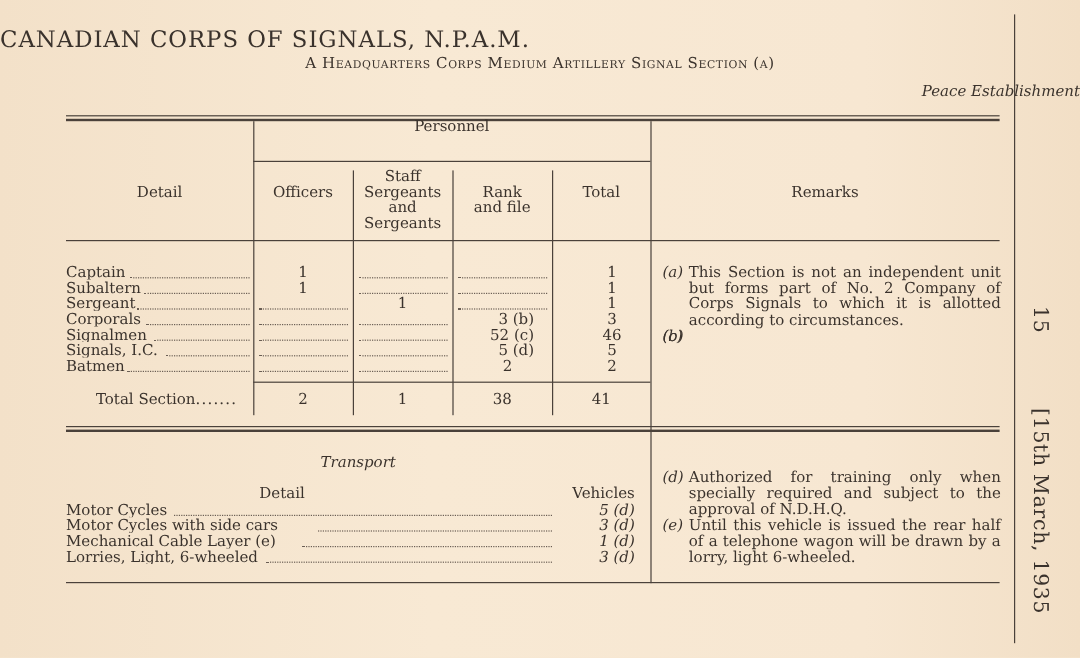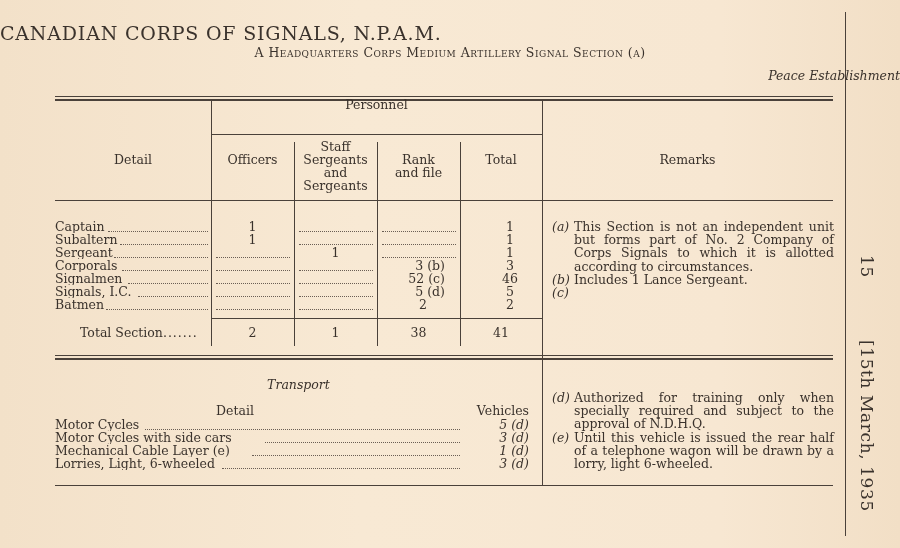--- a/index.html
+++ b/index.html
@@ -140,21 +140,20 @@
   <div class="cell center" style="left:377px; top:326px; width:83px;">38</div>
   <div class="cell center" style="left:460px; top:326px; width:82px;">41</div>
 
   <div class="remarks" style="left:552px; top:220px; width:282px;">
     <div class="remark-item">
       <span class="remark-tag">(a)</span>
       <span>This Section is not an independent unit but forms part of No. 2 Company of Corps Signals to which it is allotted according to circumstances.</span>
     </div>
     <div class="remark-item">
       <span class="remark-tag">(b)</span>
-      <span>Includes 1 Lance Sergeant.</span>
     </div>
     <div class="remark-item">
       <span class="remark-tag">(c)</span>
     </div>
   </div>
 
   <div class="hline" style="left:55px; top:355px; width:778px;"></div>
   <div class="hline" style="left:55px; top:358px; width:778px; height:2px;"></div>
 
   <div class="cell center it" style="left:55px; top:378px; width:487px;">Transport</div>

